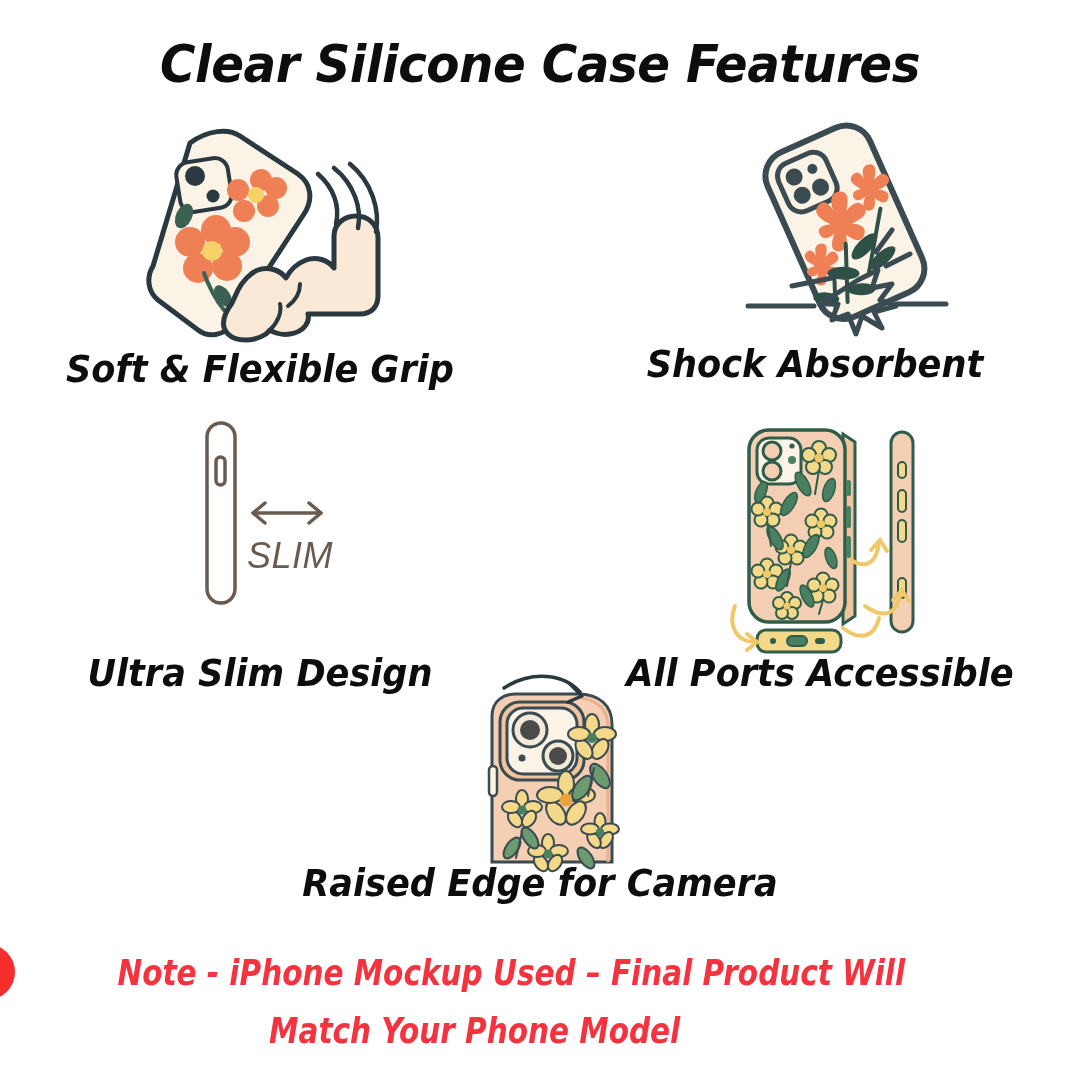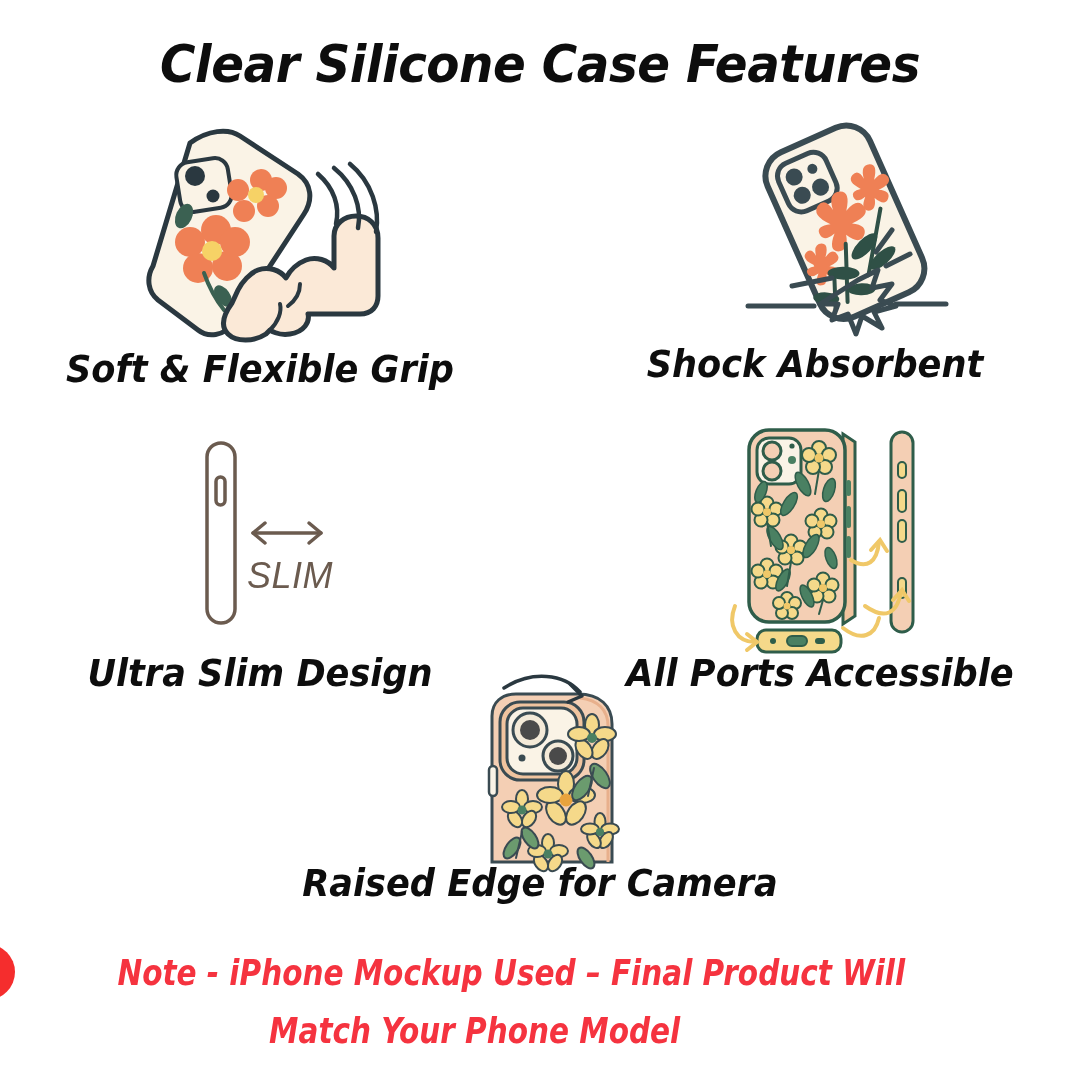--- a/index.html
+++ b/index.html
@@ -36,21 +36,21 @@
     white-space:nowrap;
     transform:scaleX(0.95);
   }
 
   .f1{left:120px;top:118px;width:260px;height:225px;}
   .l1{left:0px;top:348px;width:520px;}
 
   .f2{left:740px;top:120px;width:210px;height:220px;}
   .l2{left:585px;top:343px;width:460px;}
 
-  .f3{left:195px;top:435px;width:170px;height:195px;}
+  .f3{left:195px;top:415px;width:170px;height:195px;}
   .l3{left:20px;top:652px;width:480px;}
 
   .f4{left:715px;top:420px;width:220px;height:245px;}
   .l4{left:570px;top:652px;width:500px;}
 
   .f5{left:460px;top:672px;width:190px;height:190px;}
   .l5{left:250px;top:862px;width:580px;}
 
   
   .note{

